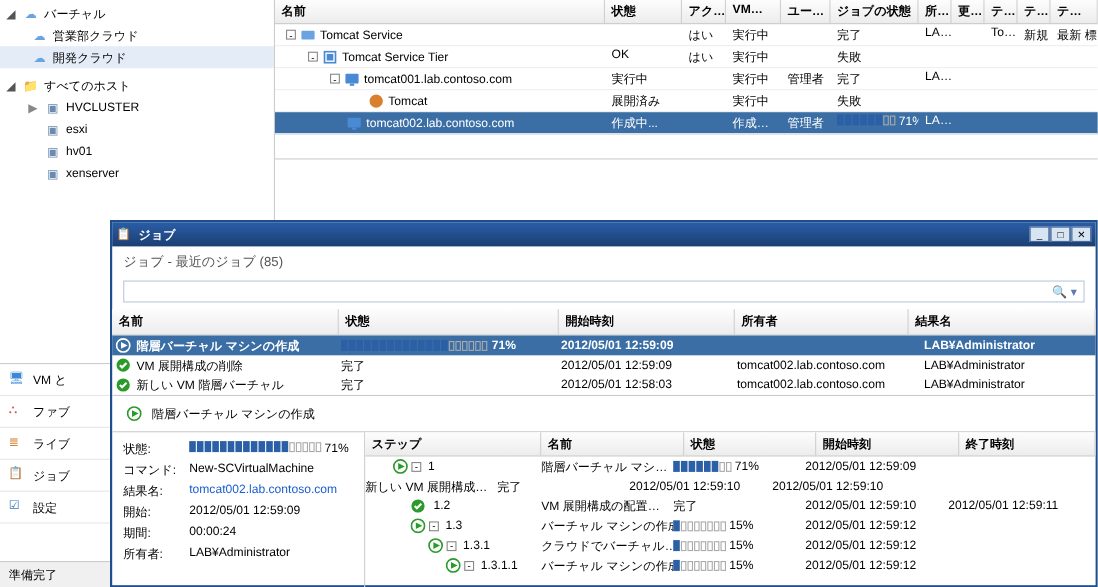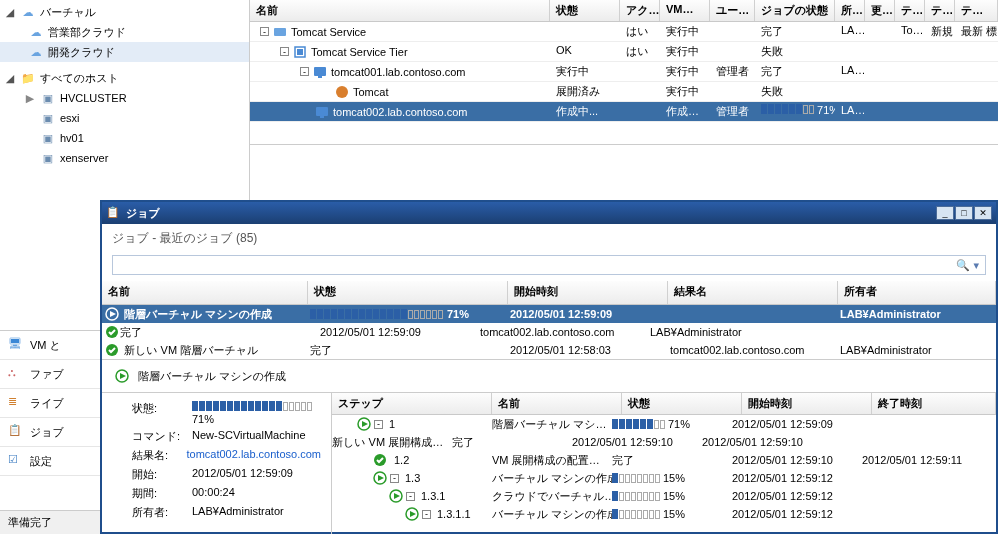--- a/index.html
+++ b/index.html
@@ -54,21 +54,21 @@
 .col-start { width: 160px; }
 .col-result { width: 170px; }
 .col-owner { width: 140px; }
 
 
 .detail-header { display: flex; align-items: center; gap: 8px; padding: 8px 10px; border-top: 1px solid #ccc; font-size: 13px; }
 
 
 .detail-pane { display: flex; border-top: 1px solid #ccc; height: 150px; }
 .detail-left { width: 230px; padding: 6px 10px; border-right: 1px solid #ccc; }
-.dl-row { display: flex; padding: 2px 0; margin-left: 20px; }
+.dl-row { display: flex; padding: 2px 0; }
 .dl-label { width: 60px; }
 .dl-val { flex: 1; }
 .dl-val.link { color: #1a5fcc; }
 
 .detail-right { flex: 1; overflow: hidden; }
 
 
 .step-header { display: flex; background: linear-gradient(#fdfdfd,#ececec); border-bottom: 1px solid #c9c9c9; height: 22px; }
 .sh-cell { border-right: 1px solid #d0d0d0; padding: 3px 6px; font-weight: bold; }
 .step-row { display: flex; height: 18px; align-items: center; }
@@ -306,22 +306,22 @@
   <div class="jobs-subtitle">ジョブ - 最近のジョブ (85)</div>
   <div class="jobs-search">
     <span class="mag">🔍 ▾</span>
   </div>
 
   <div class="jobs-list">
     <div class="grid-header">
       <div class="gh-cell" style="width:206px">名前</div>
       <div class="gh-cell" style="width:200px">状態</div>
       <div class="gh-cell" style="width:160px">開始時刻</div>
+      <div class="gh-cell" style="flex:1">所有者</div>
       <div class="gh-cell" style="width:170px">結果名</div>
-      <div class="gh-cell" style="flex:1">所有者</div>
     </div>
     <div id="jobs-rows">
         <div class="jl-row selected">
           <span class="jl-icon">
             <svg width="14" height="14">
               <circle cx="7" cy="7" r="6" fill="none" stroke="#fff" stroke-width="1.5"></circle>
               <polygon points="5,4 11,7 5,10" fill="#fff"></polygon>
             </svg>
           </span>
           <div class="col-name">階層バーチャル マシンの作成</div>
@@ -351,20 +351,21 @@
           <div class="col-result"></div>
           <div class="col-owner">LAB¥Administrator</div>
         </div>
         <div class="jl-row">
           <span class="jl-icon">
             <svg width="14" height="14">
               <circle cx="7" cy="7" r="6" fill="#2a9b2a"></circle>
               <path d="M4 7 L6 9 L10 5" stroke="#fff" stroke-width="2" fill="none"></path>
             </svg>
           </span>
+          <div class="col-name">VM 展開構成の削除</div>
           <div class="col-state">完了</div>
           <div class="col-start">2012/05/01 12:59:09</div>
           <div class="col-result">tomcat002.lab.contoso.com</div>
           <div class="col-owner">LAB¥Administrator</div>
         </div>
         <div class="jl-row">
           <span class="jl-icon">
             <svg width="14" height="14">
               <circle cx="7" cy="7" r="6" fill="#2a9b2a"></circle>
               <path d="M4 7 L6 9 L10 5" stroke="#fff" stroke-width="2" fill="none"></path>

